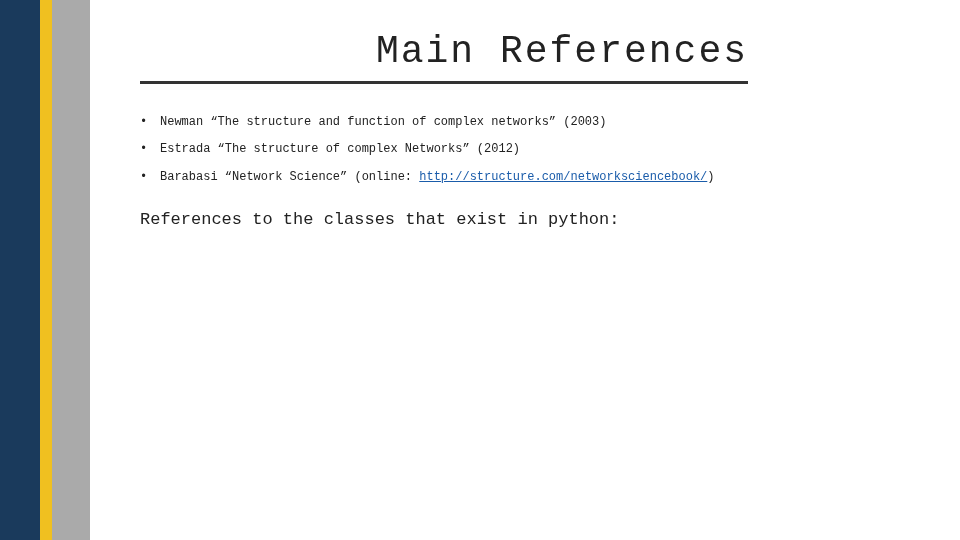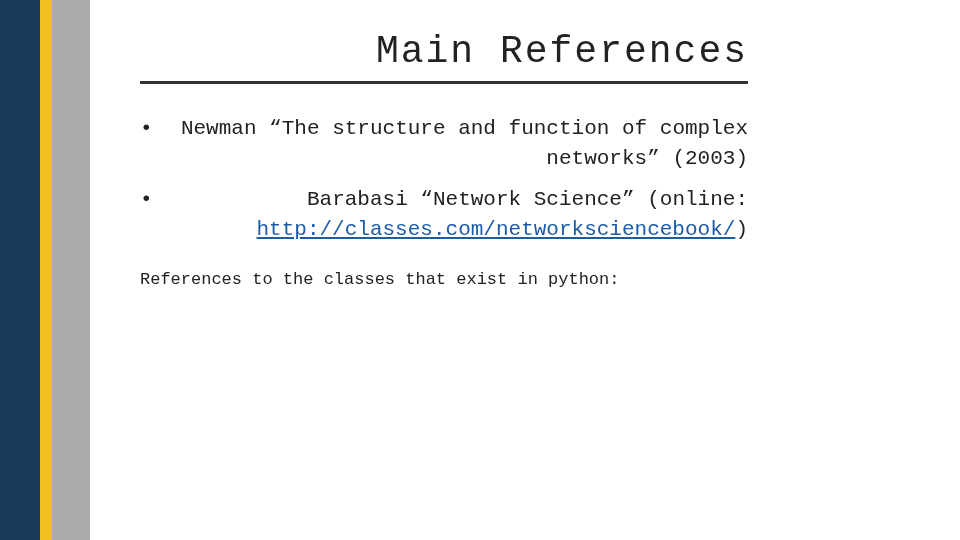--- a/index.html
+++ b/index.html
@@ -77,27 +77,26 @@
       margin-bottom: 30px;
     }
 
     
     .bullet-list {
       list-style: none;
       margin-bottom: 22px;
     }
 
     .bullet-list li {
-      font-size: 21px;
+      font-size: 12px;
       color: #222222;
       margin-bottom: 10px;
       padding-left: 20px;
       position: relative;
       line-height: 1.45;
-      text-align: right;
     }
 
     .bullet-list li::before {
       content: "•";
       position: absolute;
       left: 0;
       top: 0;
     }
 
     .link-text {
@@ -146,21 +145,24 @@
 
     <h1 class="slide-title">Main References</h1>
 
     <div class="title-underline"></div>
 
     <ul class="bullet-list">
       <li>
         <span>Newman “The structure and function of complex networks” (2003)</span>
       </li>
       <li>
-        <span>Barabasi “Network Science” (online: <a class="link-text" href="#">http://classes.com/networksciencebook/</a>)</span>
+        <span>Estrada “The structure of complex Networks” (2012)</span>
+      </li>
+      <li>
+        <span>Barabasi “Network Science” (online: <a class="link-text" href="#">http://structure.com/networksciencebook/</a>)</span>
       </li>
     </ul>
 
     <p class="references-para">
       <span>References to the classes that exist in python:</span>
     </p>
 
 
   </div>
 </div>

